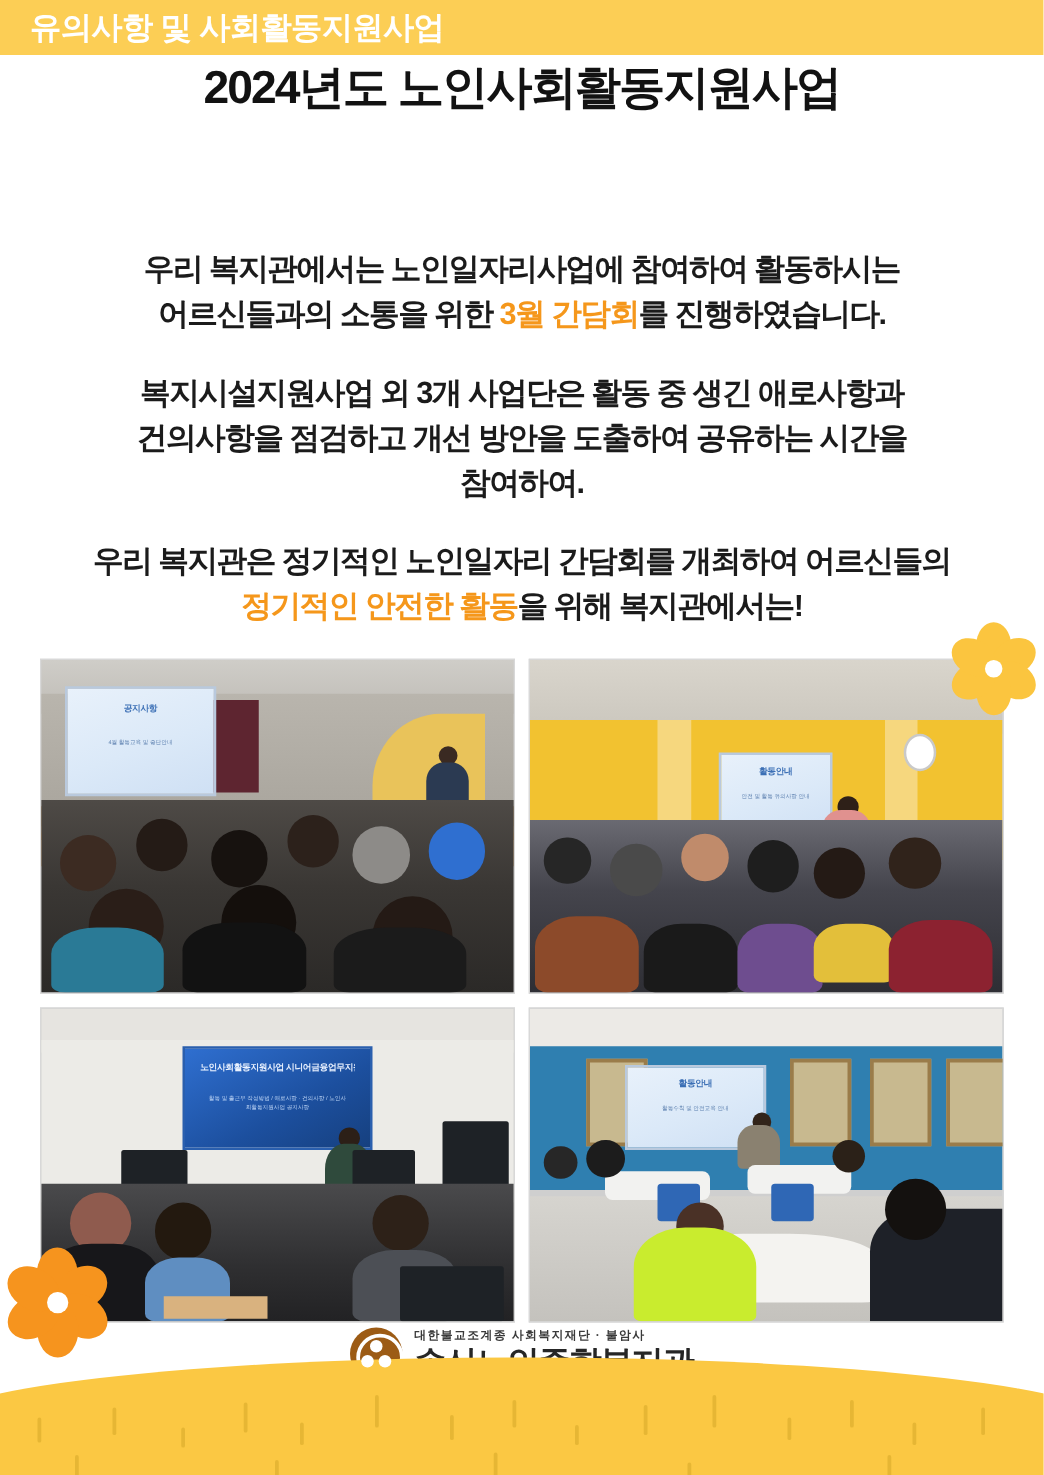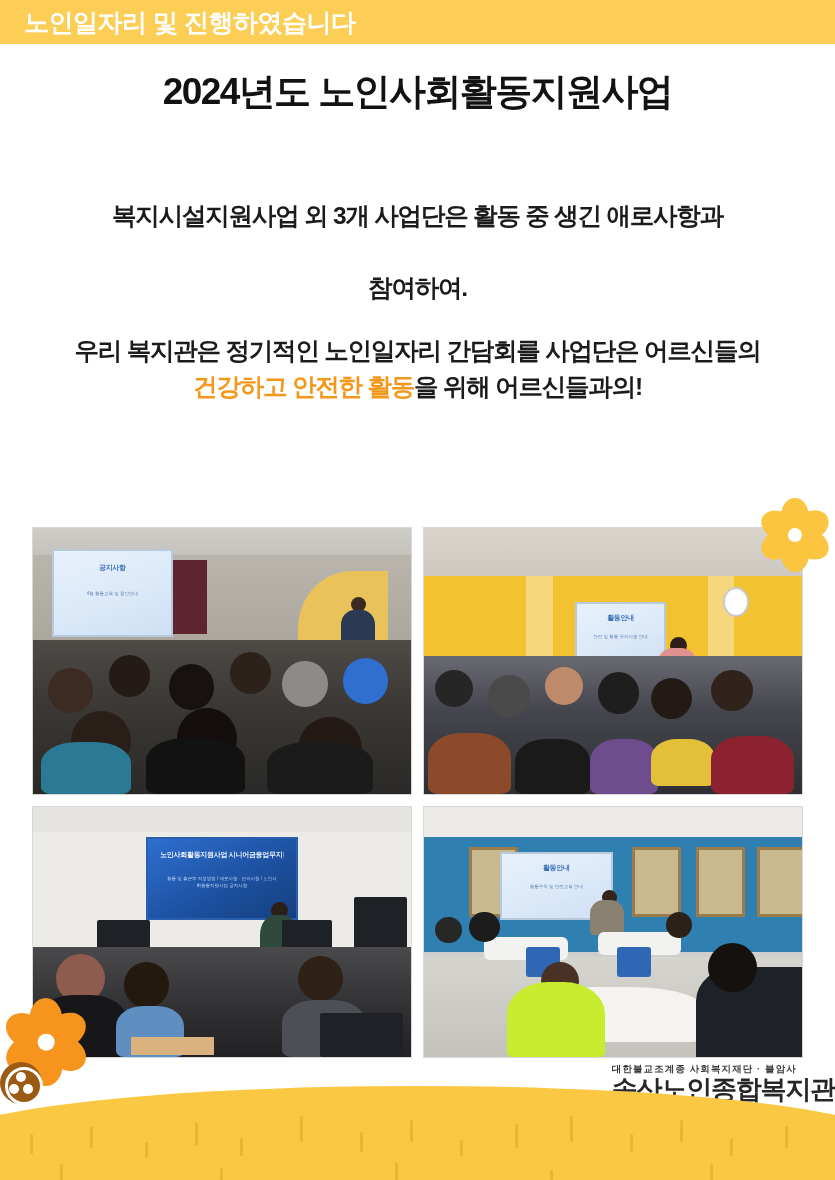--- a/index.html
+++ b/index.html
@@ -28,21 +28,21 @@
     font-size: 25px;
     font-weight: 800;
     letter-spacing: -0.5px;
     padding-left: 24px;
     line-height: 44px;
     white-space: nowrap;
   }
 
   
   .title-block {
-    position: absolute; left: 0; top: 70px; width: 835px;
+    position: absolute; left: 0; top: 48px; width: 835px;
     text-align: center;
   }
   .title-line1 {
     color: #121212;
     font-size: 37px;
     font-weight: 800;
     letter-spacing: -1.6px;
     line-height: 44px;
   }
   .title-line2 {
@@ -188,21 +188,21 @@
     background: #ffffff; border-radius: 50%;
   }
   .flower-right { right: 8px; top: 503px; width: 64px; height: 64px; }
   .flower-right .petal { background: #FBC53F; }
   .flower-left { left: 8px; top: 1004px; width: 76px; height: 76px; }
   .flower-left .petal { background: #F6941E; }
 
   
   .footer-logo {
     position: absolute; left: 0; top: 1062px; width: 835px;
-    display: flex; align-items: center; justify-content: space-between; gap: 9px;
+    display: flex; align-items: center; justify-content: center; gap: 9px;
   }
   .logo-mark {
     width: 42px; height: 42px; border-radius: 50%;
     background: #9C5B15; position: relative; flex: 0 0 auto;
   }
   .logo-mark::after {
     content: ""; position: absolute; left: 5px; top: 5px;
     width: 32px; height: 32px; border-radius: 50%;
     background: #9C5B15; border: 3px solid #ffffff;
   }
@@ -232,39 +232,43 @@
     position: absolute; width: 3px; border-radius: 2px;
     background: rgba(214,168,40,0.55);
   }
 </style>
 </head>
 <body>
 
 <div class="poster">
 
   <div class="top-banner">
-    <div class="top-banner-text">노인일자리 및 진행하였습니다</div>
+    <div class="top-banner-text">유의사항 및 사회활동지원사업</div>
   </div>
 
   <div class="title-block">
     <div class="title-line1">2024년도 노인사회활동지원사업</div>
   </div>
 
   <div class="body-block">
 
+    <div class="para">
+      <span>우리 복지관에서는 노인일자리사업에 참여하여 활동하시는</span><br>
+      <span>어르신들과의 소통을 위한 </span><span class="hi">3월 간담회</span><span>를 진행하였습니다.</span>
+    </div>
 
     <div class="para">
       <span>복지시설지원사업 외 3개 사업단은 활동 중 생긴 애로사항과</span><br>
-      <br>
+      <span>건의사항을 점검하고 개선 방안을 도출하여 공유하는 시간을</span><br>
       <span>참여하여.</span>
     </div>
 
     <div class="para para-last">
-      <span>우리 복지관은 정기적인 노인일자리 간담회를 사업단은 어르신들의</span><br>
-      <span class="hi">건강하고 안전한 활동</span><span>을 위해 어르신들과의!</span>
+      <span>우리 복지관은 정기적인 노인일자리 간담회를 개최하여 어르신들의</span><br>
+      <span class="hi">정기적인 안전한 활동</span><span>을 위해 복지관에서는!</span>
     </div>
 
   </div>
 
   <div class="photo-grid">
 
     <div class="photo">
       <div class="ceiling p1-ceil"></div>
       <div class="wall p1-wall"></div>
       <div class="p1-curtain"></div>

